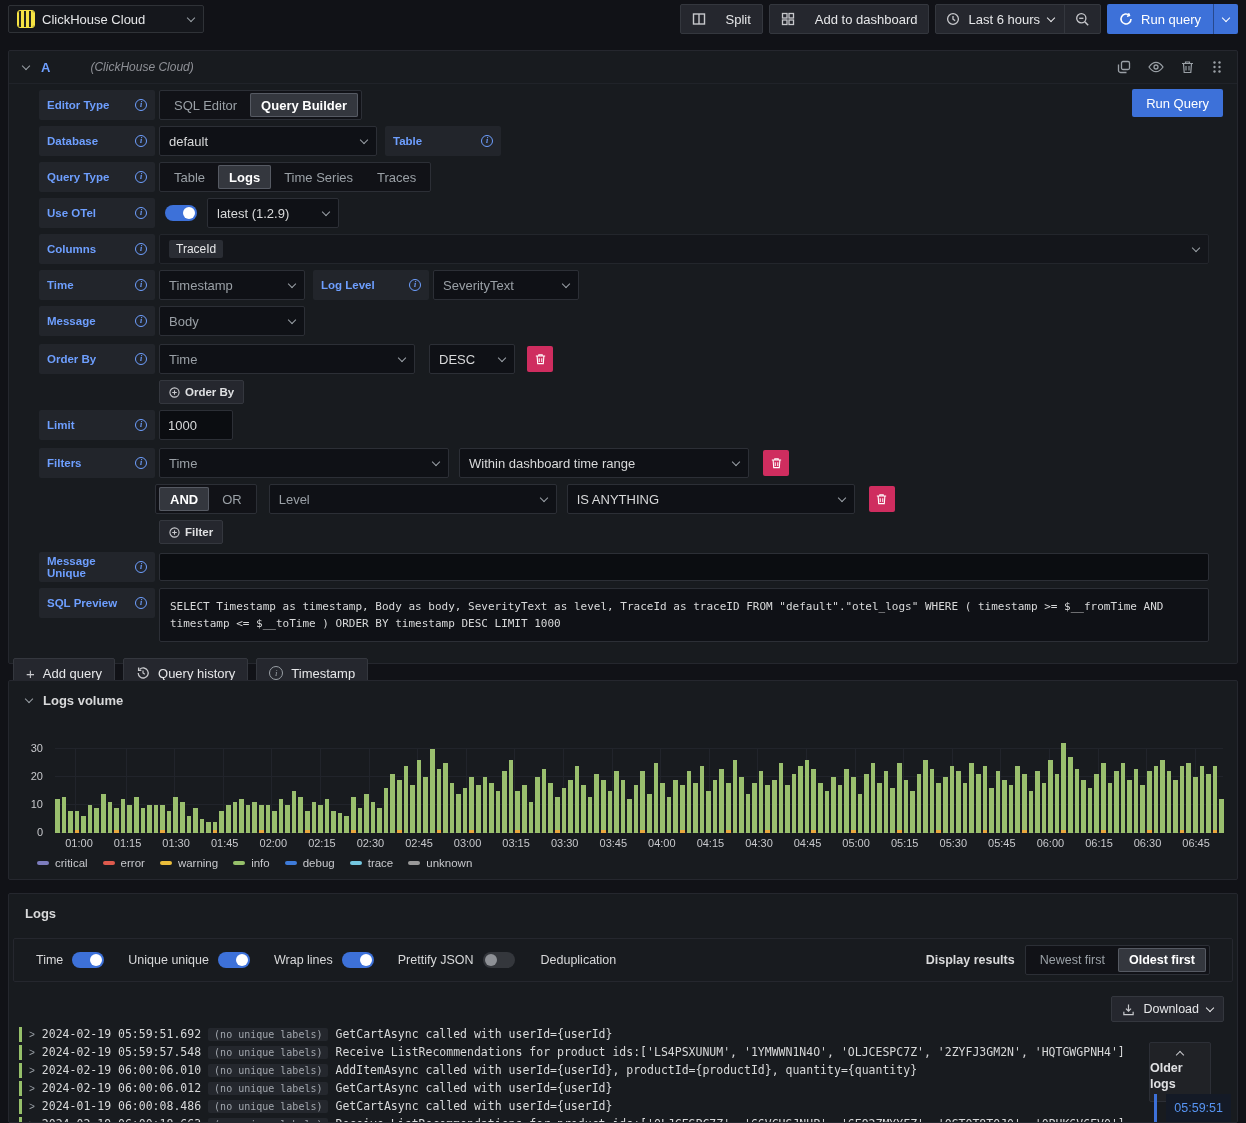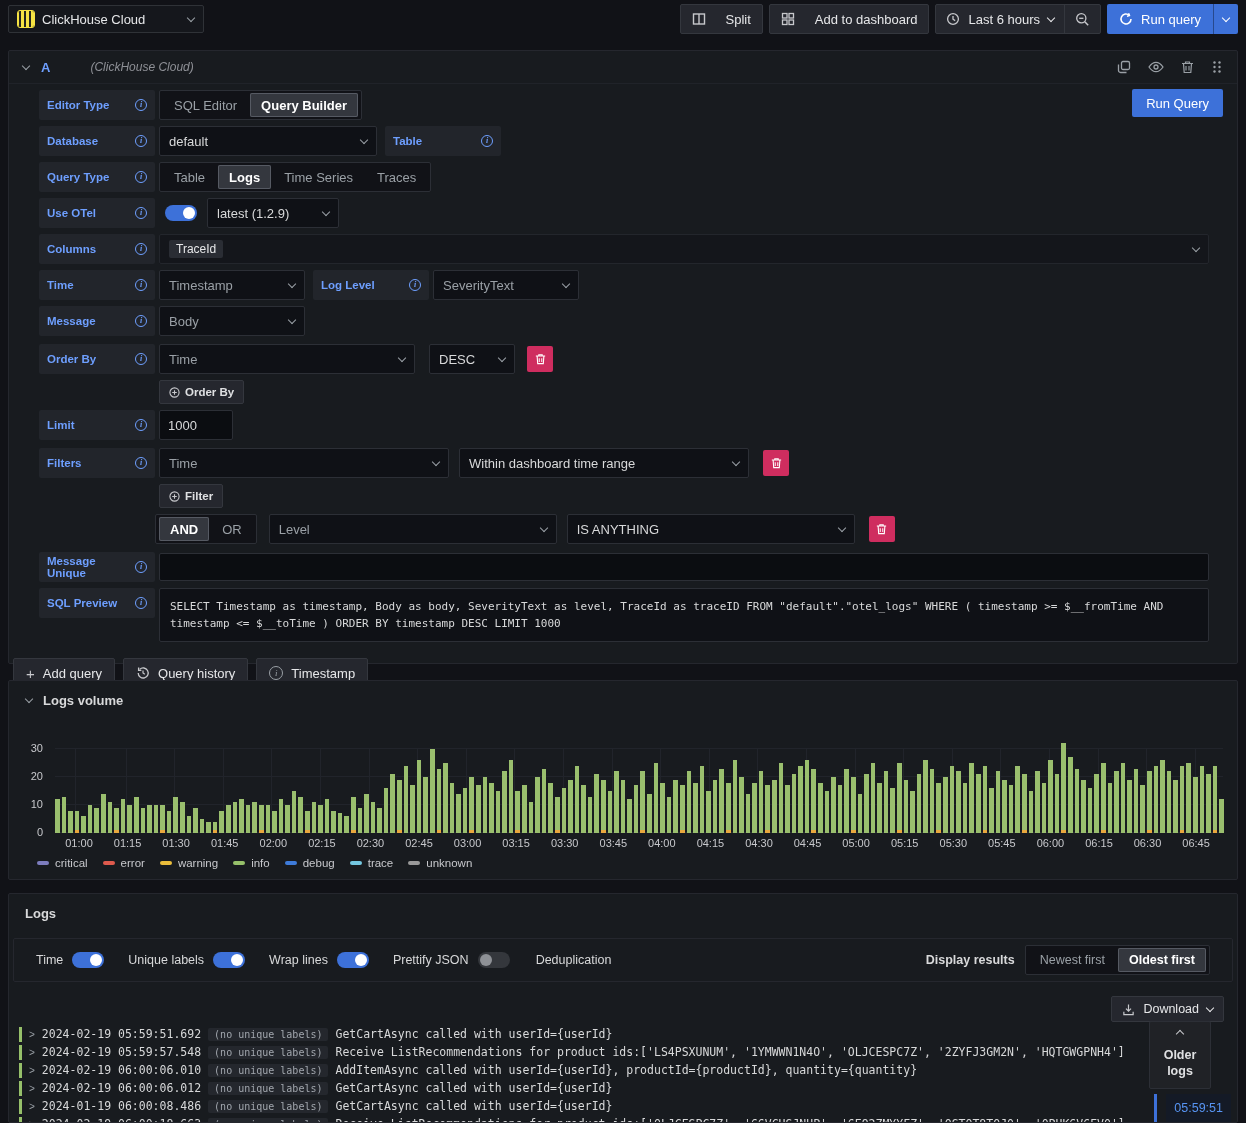--- a/index.html
+++ b/index.html
@@ -110,23 +110,23 @@
   .dl-row { position:absolute; right:13px; top:102px; }
   .dl-btn { height:26px; background:#25272e; border:1px solid #34373e; border-radius:2px; color:#e6e7e9;
             display:flex; align-items:center; gap:8px; padding:0 10px; font-weight:500; font-size:12.5px; }
   .logrows { position:absolute; left:10px; right:8px; top:131px; font-family:"DejaVu Sans Mono",monospace; font-size:11.5px; }
   .logrow { display:flex; align-items:center; height:18px; gap:7px; white-space:nowrap; overflow:hidden; }
   .lvlbar { width:3px; height:15px; background:#96c06a; flex:none; }
   .rowchv { color:#9aa0a6; font-size:10px; font-family:"Liberation Sans",sans-serif; }
   .logtime { color:#d8d9da; }
   .logbadge { background:#24272d; color:#a2a7ae; font-size:10px; padding:1px 6px; border-radius:2px; }
   .logmsg { color:#d8d9da; overflow:hidden; text-overflow:clip; }
-  .older-btn { position:absolute; right:26px; top:127px; width:62px; background:#202226; border:1px solid #2c2f36;
-               border-radius:2px; text-align:center; padding:5px 0 9px; color:#dfe0e2; font-weight:bold; font-size:12.5px;
-               line-height:16px; display:flex; flex-direction:column; align-items:center; gap:10px; }
+  .older-btn { position:absolute; right:26px; top:148px; width:62px; background:#202226; border:1px solid #2c2f36;
+               border-radius:2px; text-align:left; padding:5px 0 9px; color:#dfe0e2; font-weight:bold; font-size:12.5px;
+               line-height:16px; display:flex; flex-direction:column; align-items:center; gap:2px; }
   .older-btn .chv { color:#c7c8cc; }
   .scroll-time { position:absolute; right:6px; top:200px; display:flex; align-items:center; gap:9px; }
   .scroll-line { width:3px; height:28px; background:#3d71d9; }
   .scroll-ts { color:#5794f2; font-size:12.5px; background:#141a26; padding:7px 8px; }
 </style>
 </head>
 <body>
 
 <div class="topbar">
   <div class="ds-picker">
@@ -361,47 +361,47 @@
           <span class="val">Within dashboard time range</span>
           <span class="chv"></span>
         </div>
       <div class="trash-btn" style="margin-left:10px">
         <svg width="11" height="12" viewBox="0 0 13 14">
             <path d="M1 3.5h11M4.5 3.5V2h4v1.5M2.5 3.5l.7 9h6.6l.7-9" fill="none" stroke="#fff" stroke-width="1.3"></path>
             <path d="M5 6v4.5M8 6v4.5" stroke="#fff" stroke-width="1.2"></path>
           </svg>
       </div>
     </div>
+    <div class="qrow" style="margin-left:146px">
+      <div class="seg" id="conj-seg">
+          <span class="opt on">AND</span>
+          <span class="opt">OR</span>
+        </div>
+      <div class="sel" style="width:288px; margin-left:8px">
+          <span class="val muted">Level</span>
+          <span class="chv"></span>
+        </div>
+      <div class="sel" style="width:288px; margin-left:6px">
+          <span class="val">IS ANYTHING</span>
+          <span class="chv"></span>
+        </div>
+      <div class="trash-btn" style="margin-left:10px">
+        <svg width="11" height="12" viewBox="0 0 13 14">
+            <path d="M1 3.5h11M4.5 3.5V2h4v1.5M2.5 3.5l.7 9h6.6l.7-9" fill="none" stroke="#fff" stroke-width="1.3"></path>
+            <path d="M5 6v4.5M8 6v4.5" stroke="#fff" stroke-width="1.2"></path>
+          </svg>
+      </div>
+    </div>
     <div class="qrow" style="margin-left:150px">
       <div class="add-btn">
         <svg width="11" height="11" viewBox="0 0 12 12">
             <circle cx="6" cy="6" r="5" fill="none" stroke="#c7c8cc" stroke-width="1.2"></circle>
             <path d="M6 3.5v5M3.5 6h5" stroke="#c7c8cc" stroke-width="1.2"></path>
           </svg>
         <span>Filter</span>
-      </div>
-    </div>
-    <div class="qrow" style="margin-left:146px">
-      <div class="seg" id="conj-seg">
-          <span class="opt on">AND</span>
-          <span class="opt">OR</span>
-        </div>
-      <div class="sel" style="width:288px; margin-left:8px">
-          <span class="val muted">Level</span>
-          <span class="chv"></span>
-        </div>
-      <div class="sel" style="width:288px; margin-left:6px">
-          <span class="val">IS ANYTHING</span>
-          <span class="chv"></span>
-        </div>
-      <div class="trash-btn" style="margin-left:10px">
-        <svg width="11" height="12" viewBox="0 0 13 14">
-            <path d="M1 3.5h11M4.5 3.5V2h4v1.5M2.5 3.5l.7 9h6.6l.7-9" fill="none" stroke="#fff" stroke-width="1.3"></path>
-            <path d="M5 6v4.5M8 6v4.5" stroke="#fff" stroke-width="1.2"></path>
-          </svg>
       </div>
     </div>
 
     <div class="qrow" style="margin-top:8px">
       <div class="lbl">
           <span>Message Unique</span>
           <span class="info-i">i</span>
         </div>
       <input class="tinput" style="flex: 1 1 0%; height: 28px;">
     </div>
@@ -1077,21 +1077,21 @@
 <div class="panel" id="logs-panel">
   <div class="lp-title">Logs</div>
 
   <div class="controls">
     <div id="lp-toggles">
         <span class="tg-wrap">
           <span class="tg-label">Time</span>
           <span class="switch"></span>
         </span>
         <span class="tg-wrap">
-          <span class="tg-label">Unique labels</span>
+          <span class="tg-label">Unique unique</span>
           <span class="switch"></span>
         </span>
         <span class="tg-wrap">
           <span class="tg-label">Wrap lines</span>
           <span class="switch"></span>
         </span>
         <span class="tg-wrap">
           <span class="tg-label">Prettify JSON</span>
           <span class="switch off"></span>
         </span>

